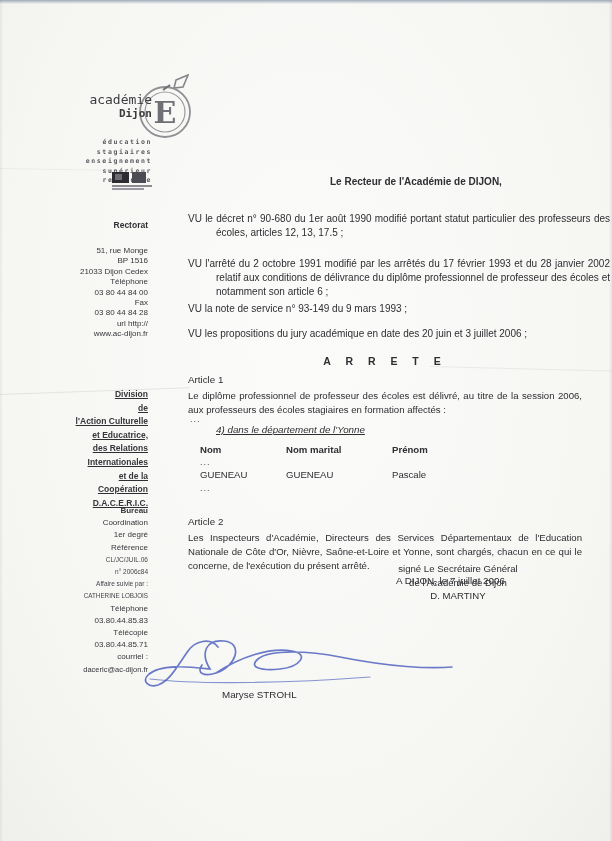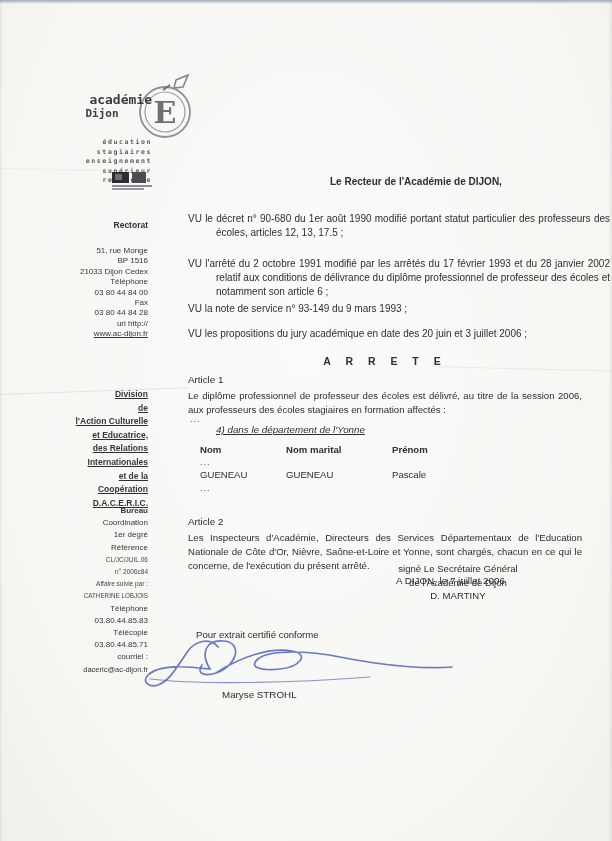--- a/index.html
+++ b/index.html
@@ -15,43 +15,43 @@
   }
   .crease{position:absolute;height:1px;background:rgba(60,60,70,.10);transform-origin:left center;}
   .crease.c1{left:0;top:394px;width:190px;transform:rotate(-2deg);}
   .crease.c2{left:430px;top:366px;width:182px;transform:rotate(1.4deg);background:rgba(60,60,70,.08);}
   .crease.c3{left:0;top:168px;width:120px;transform:rotate(1deg);background:rgba(60,60,70,.06);}
 
   
   .logo{position:absolute;left:92px;top:70px;width:120px;height:130px;}
   .logo-circle{position:absolute;left:44px;top:4px;}
   .logo-academie{position:absolute;left:-40px;top:22px;width:100px;text-align:right;
-    font-family:"DejaVu Sans Mono", monospace;font-weight:bold;font-size:13px;color:#3c3c40;letter-spacing:0px;}
-  .logo-dijon{position:absolute;left:-40px;top:37px;width:100px;text-align:center;
+    font-family:"DejaVu Sans Mono", monospace;font-weight:normal;font-size:13px;color:#3c3c40;letter-spacing:0px;}
+  .logo-dijon{position:absolute;left:-40px;top:37px;width:100px;text-align:right;
     font-family:"DejaVu Sans Mono", monospace;font-weight:bold;font-size:11px;color:#3c3c40;}
   .ministry{position:absolute;left:-30px;top:68px;width:90px;text-align:right;
     font-family:"DejaVu Sans Mono", monospace;font-size:6.5px;font-weight:bold;color:#5a5a5e;
     letter-spacing:1.6px;line-height:9.5px;}
   .marianne{position:absolute;left:20px;top:102px;width:40px;}
   .marianne .blocks{display:flex;gap:3px;}
   .marianne .b1{width:17px;height:11px;background:#2c2c31;position:relative;}
   .marianne .b1:after{content:"";position:absolute;left:3px;top:2px;width:7px;height:6px;background:#6d6d74;}
   .marianne .b2{width:14px;height:11px;background:#4c4c54;}
   .marianne .l{height:2px;background:#8b8b90;margin-top:2px;}
   .marianne .l2{height:2px;background:#9a9aa0;margin-top:1px;width:80%;}
 
   
   .sidebar{position:absolute;left:18px;top:0;width:130px;text-align:right;}
   .sb{position:absolute;width:130px;right:0;}
   .sb-title{font-weight:bold;font-size:8.5px;color:#2f2f34;}
   .sb-line{font-size:8px;line-height:10.4px;color:#36363b;}
   .sb-line.bold{font-weight:bold;line-height:13.6px;font-size:8.5px;}
   .sb-line.tiny{font-size:6.5px;line-height:12.2px;color:#45454b;}
   .sb-line.caps{font-size:6.3px;line-height:12.2px;color:#45454b;}
-  .sb-line.u{text-decoration:underline;}
+  .sb-line.u{}
   .sb-line.mail{line-height:12.2px;font-size:7.5px;}
   .rectorat{top:220px;}
   .address{top:246px;}
   .division{top:388px;text-decoration:underline;}
   .bureau{top:505px;}
   .bureau .sb-line{line-height:12.2px;}
 
   
   .main{position:absolute;left:188px;top:0;width:394px;}
   .blk{position:absolute;width:394px;}
@@ -197,21 +197,20 @@
 
     <div class="blk pdate">A DIJON, le 7 juillet 2006</div>
 
     <div class="blk signe">
       <div>signé Le Secrétaire Général</div>
       <div>de l'Académie de Dijon</div>
       <div>D. MARTINY</div>
     </div>
 
     <div class="blk certify">
-      <div>Pour extrait certifié conforme</div>
     </div>
 
     <div class="blk maryse">Maryse STROHL</div>
   </div>
 
   <svg class="sig-svg" width="320" height="62" viewBox="0 0 320 62">
     <path d="M78,14 C70,4 55,8 48,18 C38,32 30,48 18,52 C8,55 2,48 8,42 C20,30 52,34 70,36
              C60,20 66,6 84,8 C104,10 96,34 76,40 C64,44 56,40 62,32
              M76,40 C100,24 130,14 152,18 C170,21 160,34 140,36 C120,38 108,34 118,26 C130,16 170,18 200,24 C250,34 290,36 312,34" fill="none" stroke="#5668c2" stroke-width="1.7" stroke-linecap="round" opacity="0.88"></path>
     <path d="M10,46 C60,52 150,50 230,44" fill="none" stroke="#5668c2" stroke-width="1.2" stroke-linecap="round" opacity="0.7"></path>

